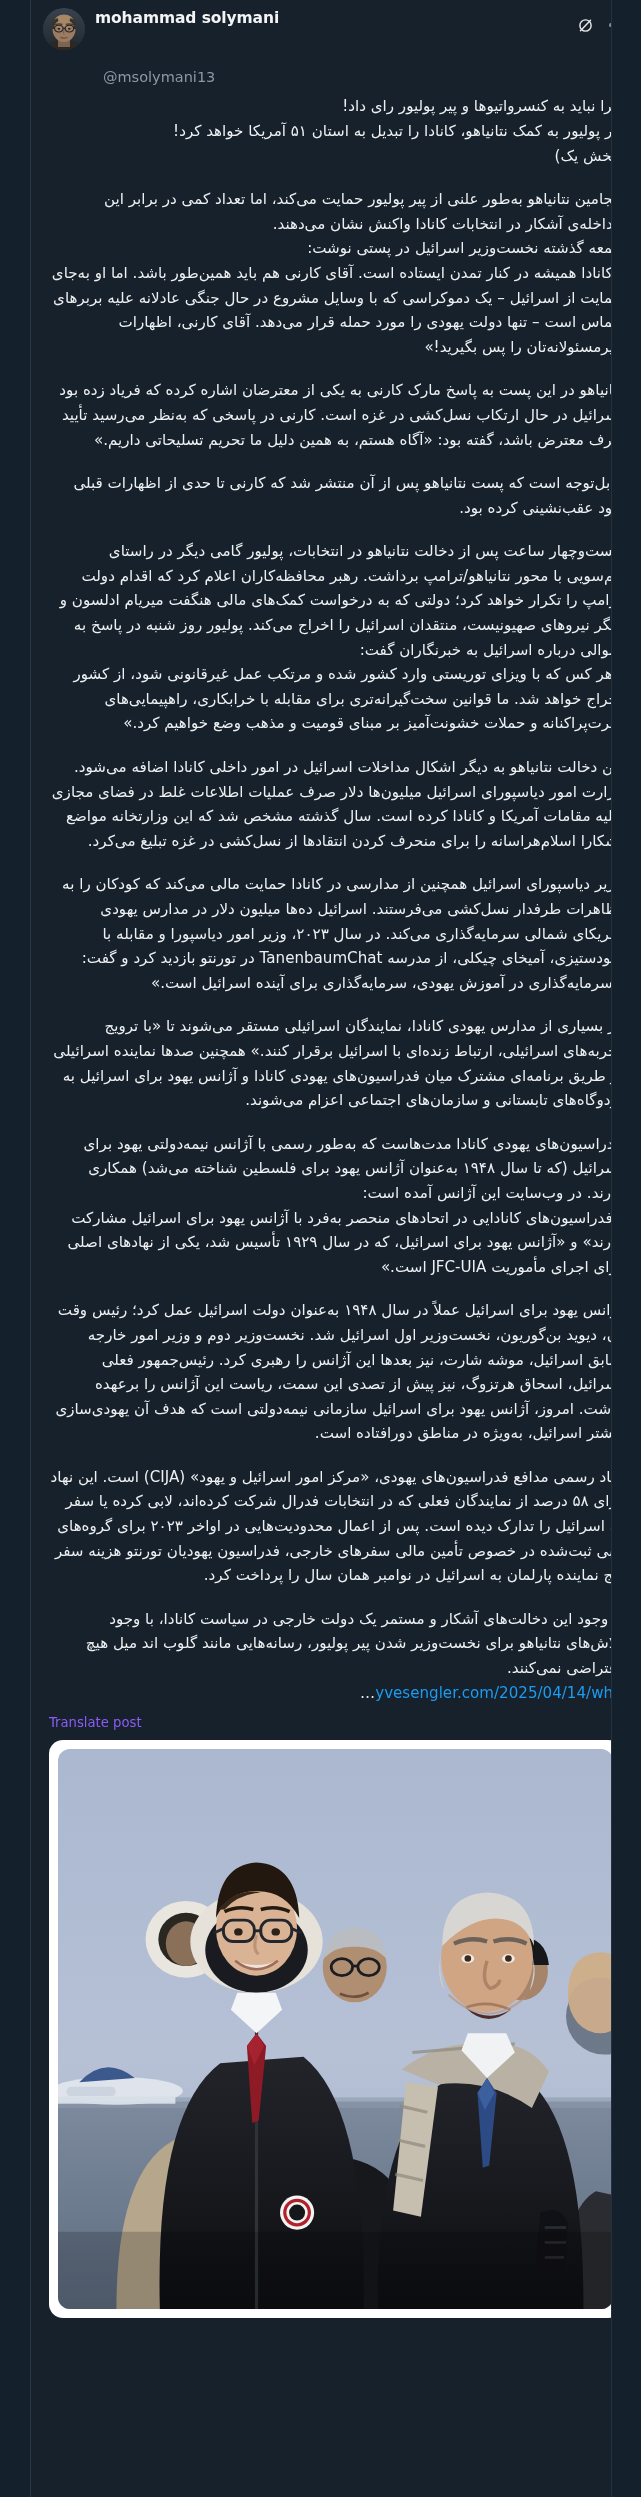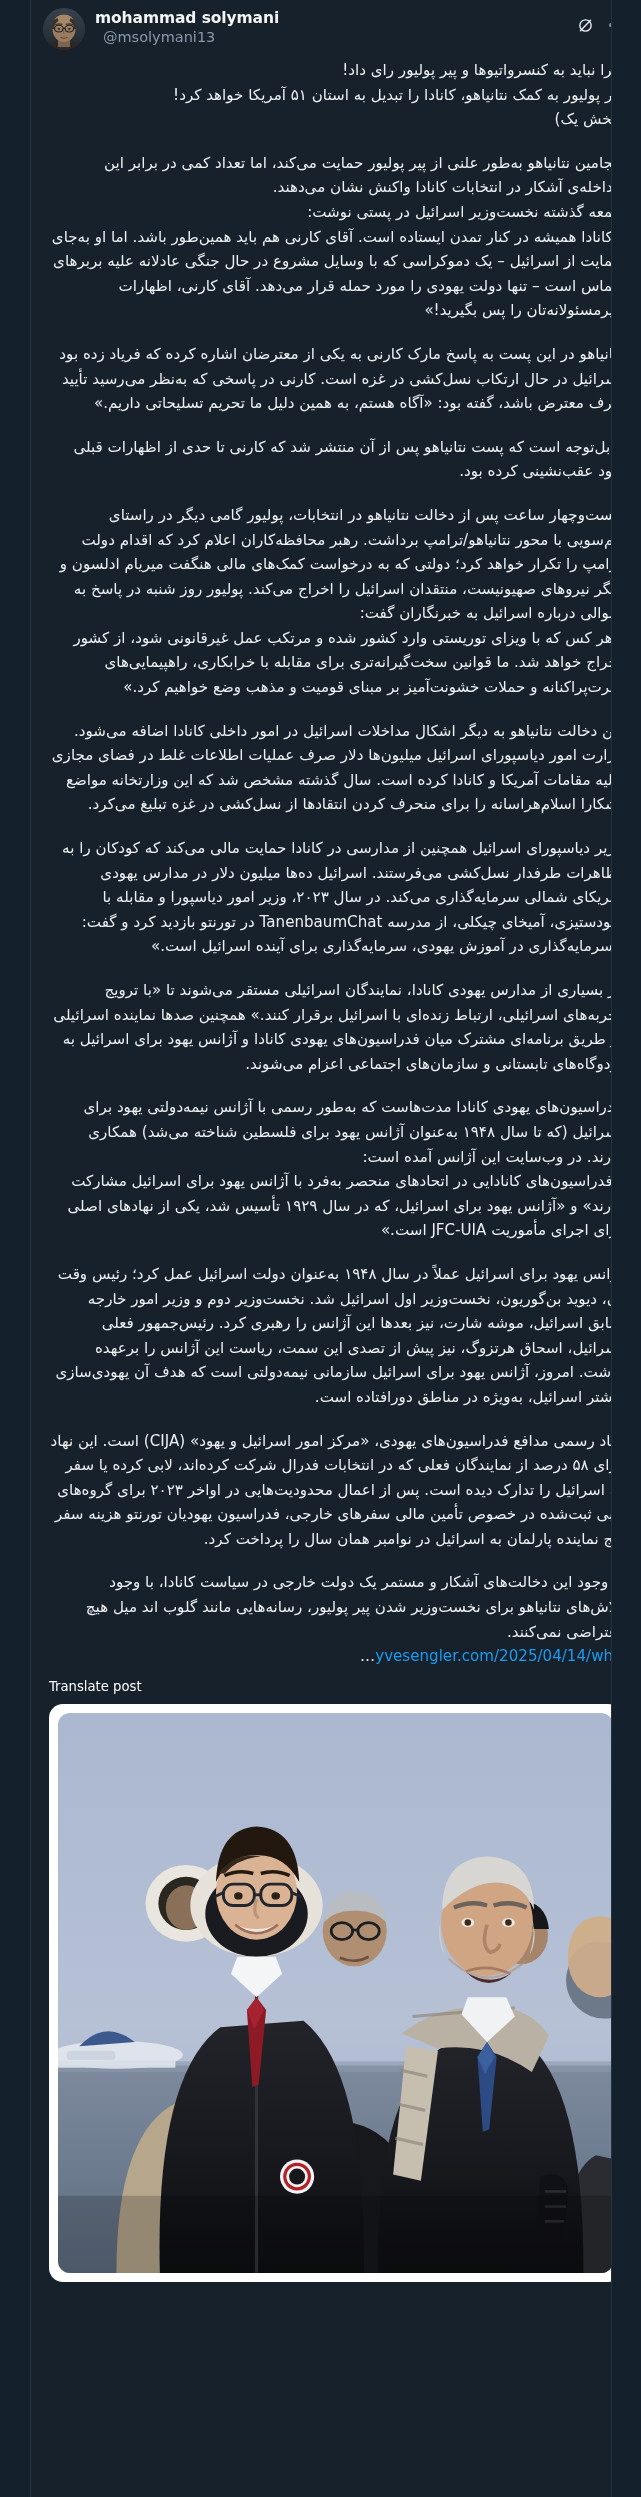--- a/index.html
+++ b/index.html
@@ -62,20 +62,21 @@
   .avatar svg { display: block; width: 42px; height: 42px; }
 
   .identity {
     display: flex;
     flex-direction: column;
     justify-content: center;
     line-height: 1.18;
     flex: 1 1 auto;
     min-width: 0;
     padding-top: 1px;
+    gap: 40px;
   }
   .display-name {
     font-size: 15.5px;
     font-weight: 700;
     color: #f2f4f5;
     letter-spacing: -0.1px;
     white-space: nowrap;
   }
   .handle {
     font-size: 14.5px;
@@ -146,21 +147,21 @@
     font-size: 15.1px;
     line-height: 1.63;
     margin: 0 0 10px 0;
   }
 
   .translate {
     display: block;
     direction: ltr;
     text-align: left;
     font-size: 13.2px;
-    color: #ffffff;
+    color: #8b5cf6;
     margin: 2px 0 10px 0;
     cursor: pointer;
     padding-right: 2px;
   }
 
   
   .media-wrap {
     margin: 0 18px 0 18px;
     background: #ffffff;
     border-radius: 14px;

